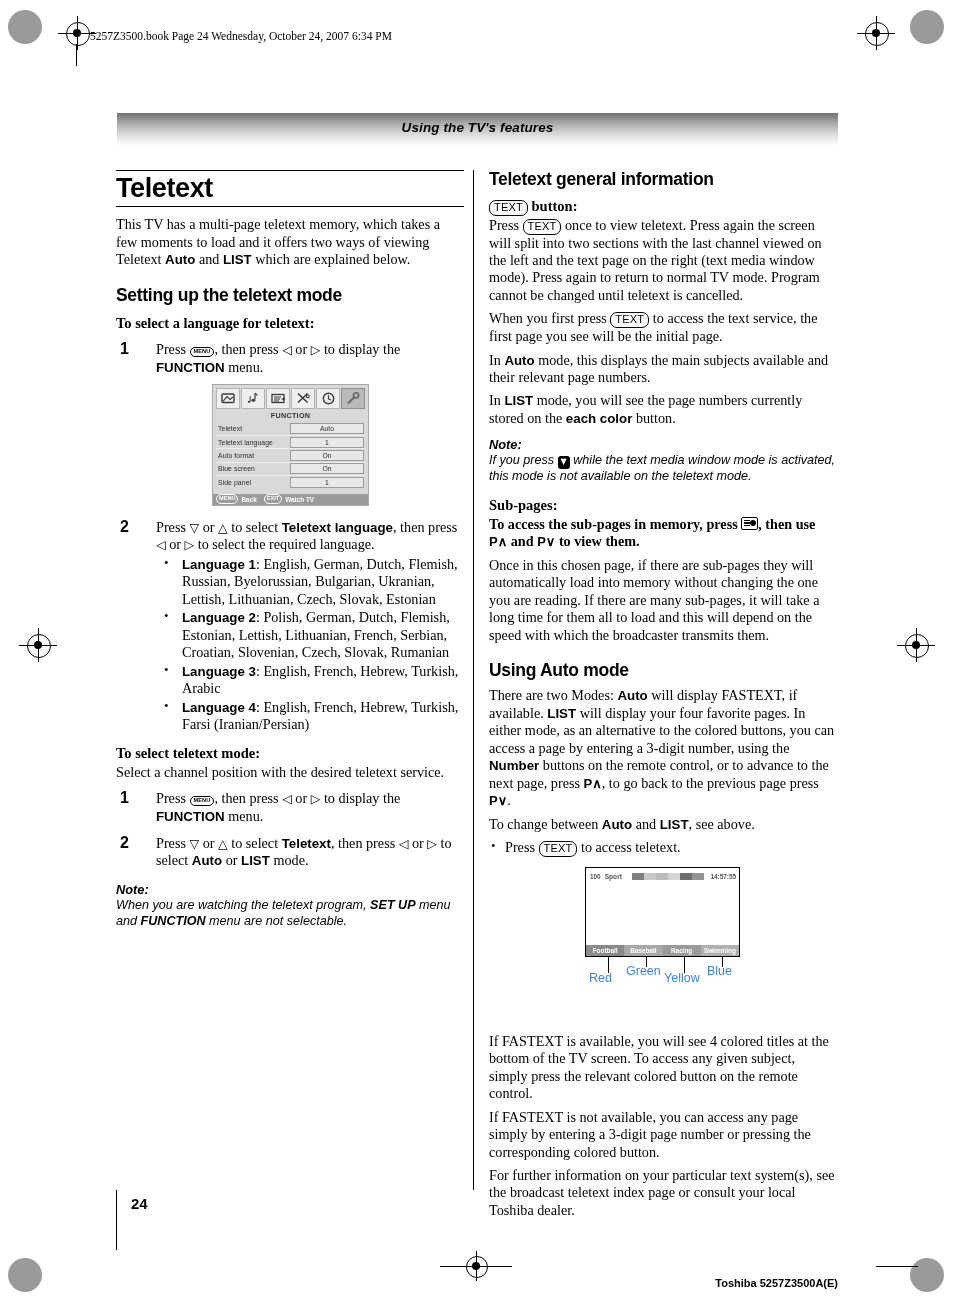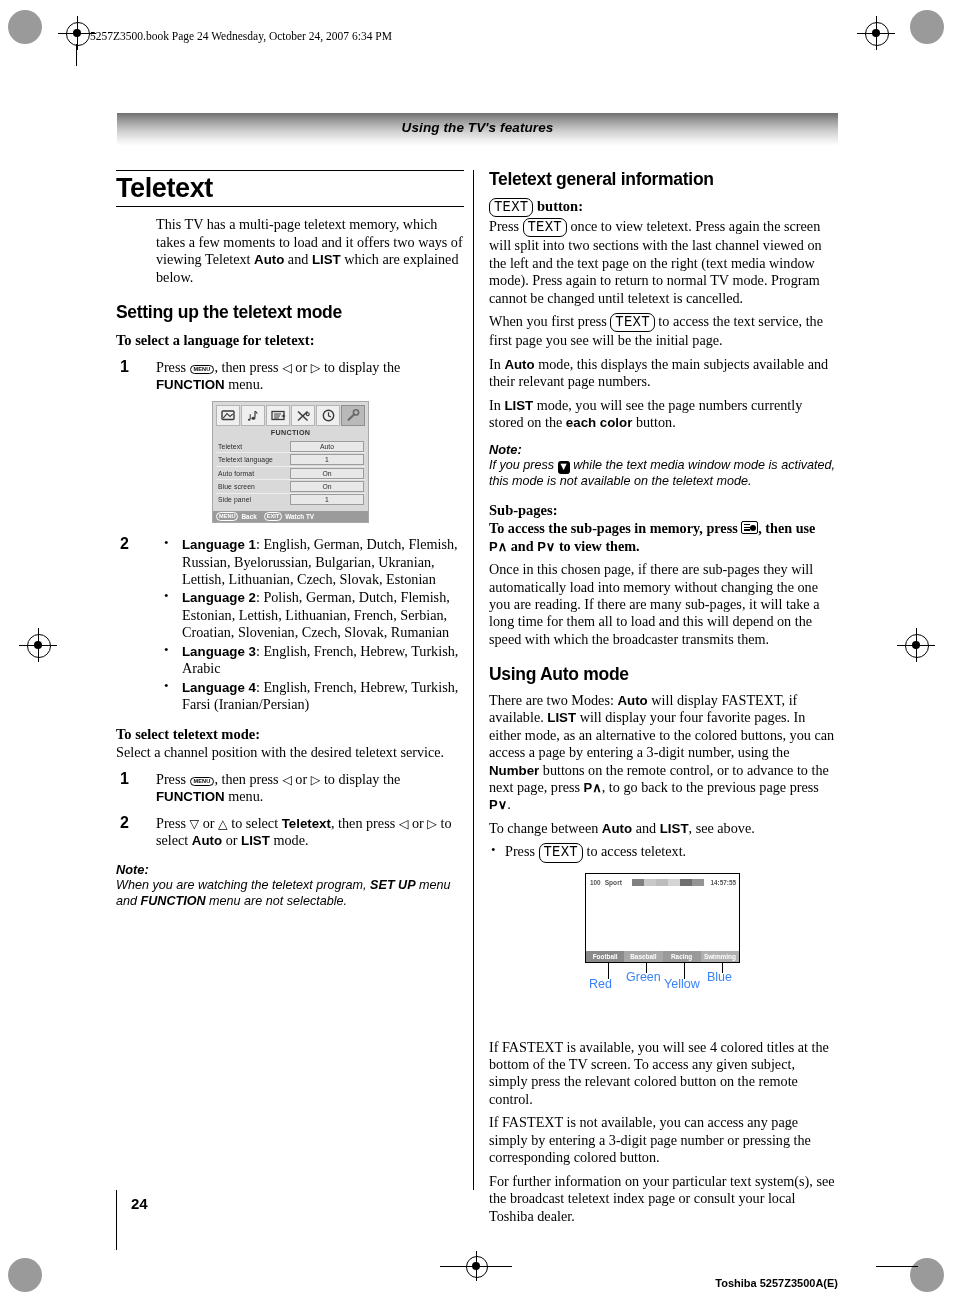--- a/index.html
+++ b/index.html
@@ -92,22 +92,22 @@
 
   
   .btn-menu{
     display:inline-block;border:1.3px solid #000;border-radius:8px;
     font-family:"Liberation Sans",sans-serif;font-weight:bold;
     font-size:5.6px;letter-spacing:.1px;padding:1px 3px 1px 3px;
     vertical-align:1px;line-height:1;background:#fff;
   }
   .btn-text{
     display:inline-block;border:1.2px solid #000;border-radius:7px;
-    font-family:Liberation Mono, monospace;font-weight:normal;
-    font-size:14px;letter-spacing:.2px;padding:0px 4px 1px 4px;
+    font-family:Liberation Sans, sans-serif;font-weight:normal;
+    font-size:11px;letter-spacing:.2px;padding:0px 4px 1px 4px;
     vertical-align:0px;line-height:1.15;background:#fff;
   }
   .arrow{font-family:"DejaVu Sans",sans-serif;font-size:12.5px;vertical-align:0px;}
   .arrow-up:before{content:"\25B3";}
   .arrow-dn:before{content:"\25BD";}
   .arrow-lt:before{content:"\25C1";}
   .arrow-rt:before{content:"\25B7";}
   .pnav{font-family:"Liberation Sans",sans-serif;font-weight:bold;font-size:13px;}
   .btn-dn{
     display:inline-block;background:#000;color:#fff;border-radius:3px;
@@ -225,21 +225,21 @@
 
 <div class="vrule" style="left:473px;top:170px;height:1020px;"></div>
 <div class="vrule" style="left:116px;top:1190px;height:60px;"></div>
 
 <div class="col col-left">
 
   <div class="rule-top"></div>
   <h1 class="chapter">Teletext</h1>
   <div class="rule-thin"></div>
 
-  <p style="margin-top:9px;margin-left:40px;">
+  <p style="margin-top:9px;">
     <span>This TV has a multi-page teletext memory, which takes a few moments to load and it offers two ways of viewing Teletext </span><b>Auto</b><span> and </span><b>LIST</b><span> which are explained below.</span>
   </p>
 
   <h2 class="sect">Setting up the teletext mode</h2>
 
   <h3 class="sub">To select a language for teletext:</h3>
 
   <div class="step">
     <span class="num">1</span>
     <p>
@@ -316,20 +316,23 @@
     <div class="osd-foot">
       <span class="osd-key">MENU</span>
       <span class="osd-ftxt">Back</span>
       <span class="osd-key">EXIT</span>
       <span class="osd-ftxt">Watch TV</span>
     </div>
   </div>
 
   <div class="step" style="margin-top:13px;">
     <span class="num">2</span>
+    <p>
+      <span>Press </span><span class="arrow arrow-dn"></span><span> or </span><span class="arrow arrow-up"></span><span> to select </span><b>Teletext language</b><span>, then press </span><span class="arrow arrow-lt"></span><span> or </span><span class="arrow arrow-rt"></span><span> to select the required language.</span>
+    </p>
     <ul class="blist">
       <li><b>Language 1</b><span>: English, German, Dutch, Flemish, Russian, Byelorussian, Bulgarian, Ukranian, Lettish, Lithuanian, Czech, Slovak, Estonian</span></li>
       <li><b>Language 2</b><span>: Polish, German, Dutch, Flemish, Estonian, Lettish, Lithuanian, French, Serbian, Croatian, Slovenian, Czech, Slovak, Rumanian</span></li>
       <li><b>Language 3</b><span>: English, French, Hebrew, Turkish, Arabic</span></li>
       <li><b>Language 4</b><span>: English, French, Hebrew, Turkish, Farsi (Iranian/Persian)</span></li>
     </ul>
   </div>
 
   <h3 class="subs">To select teletext mode:</h3>
   <p>Select a channel position with the desired teletext service.</p>

